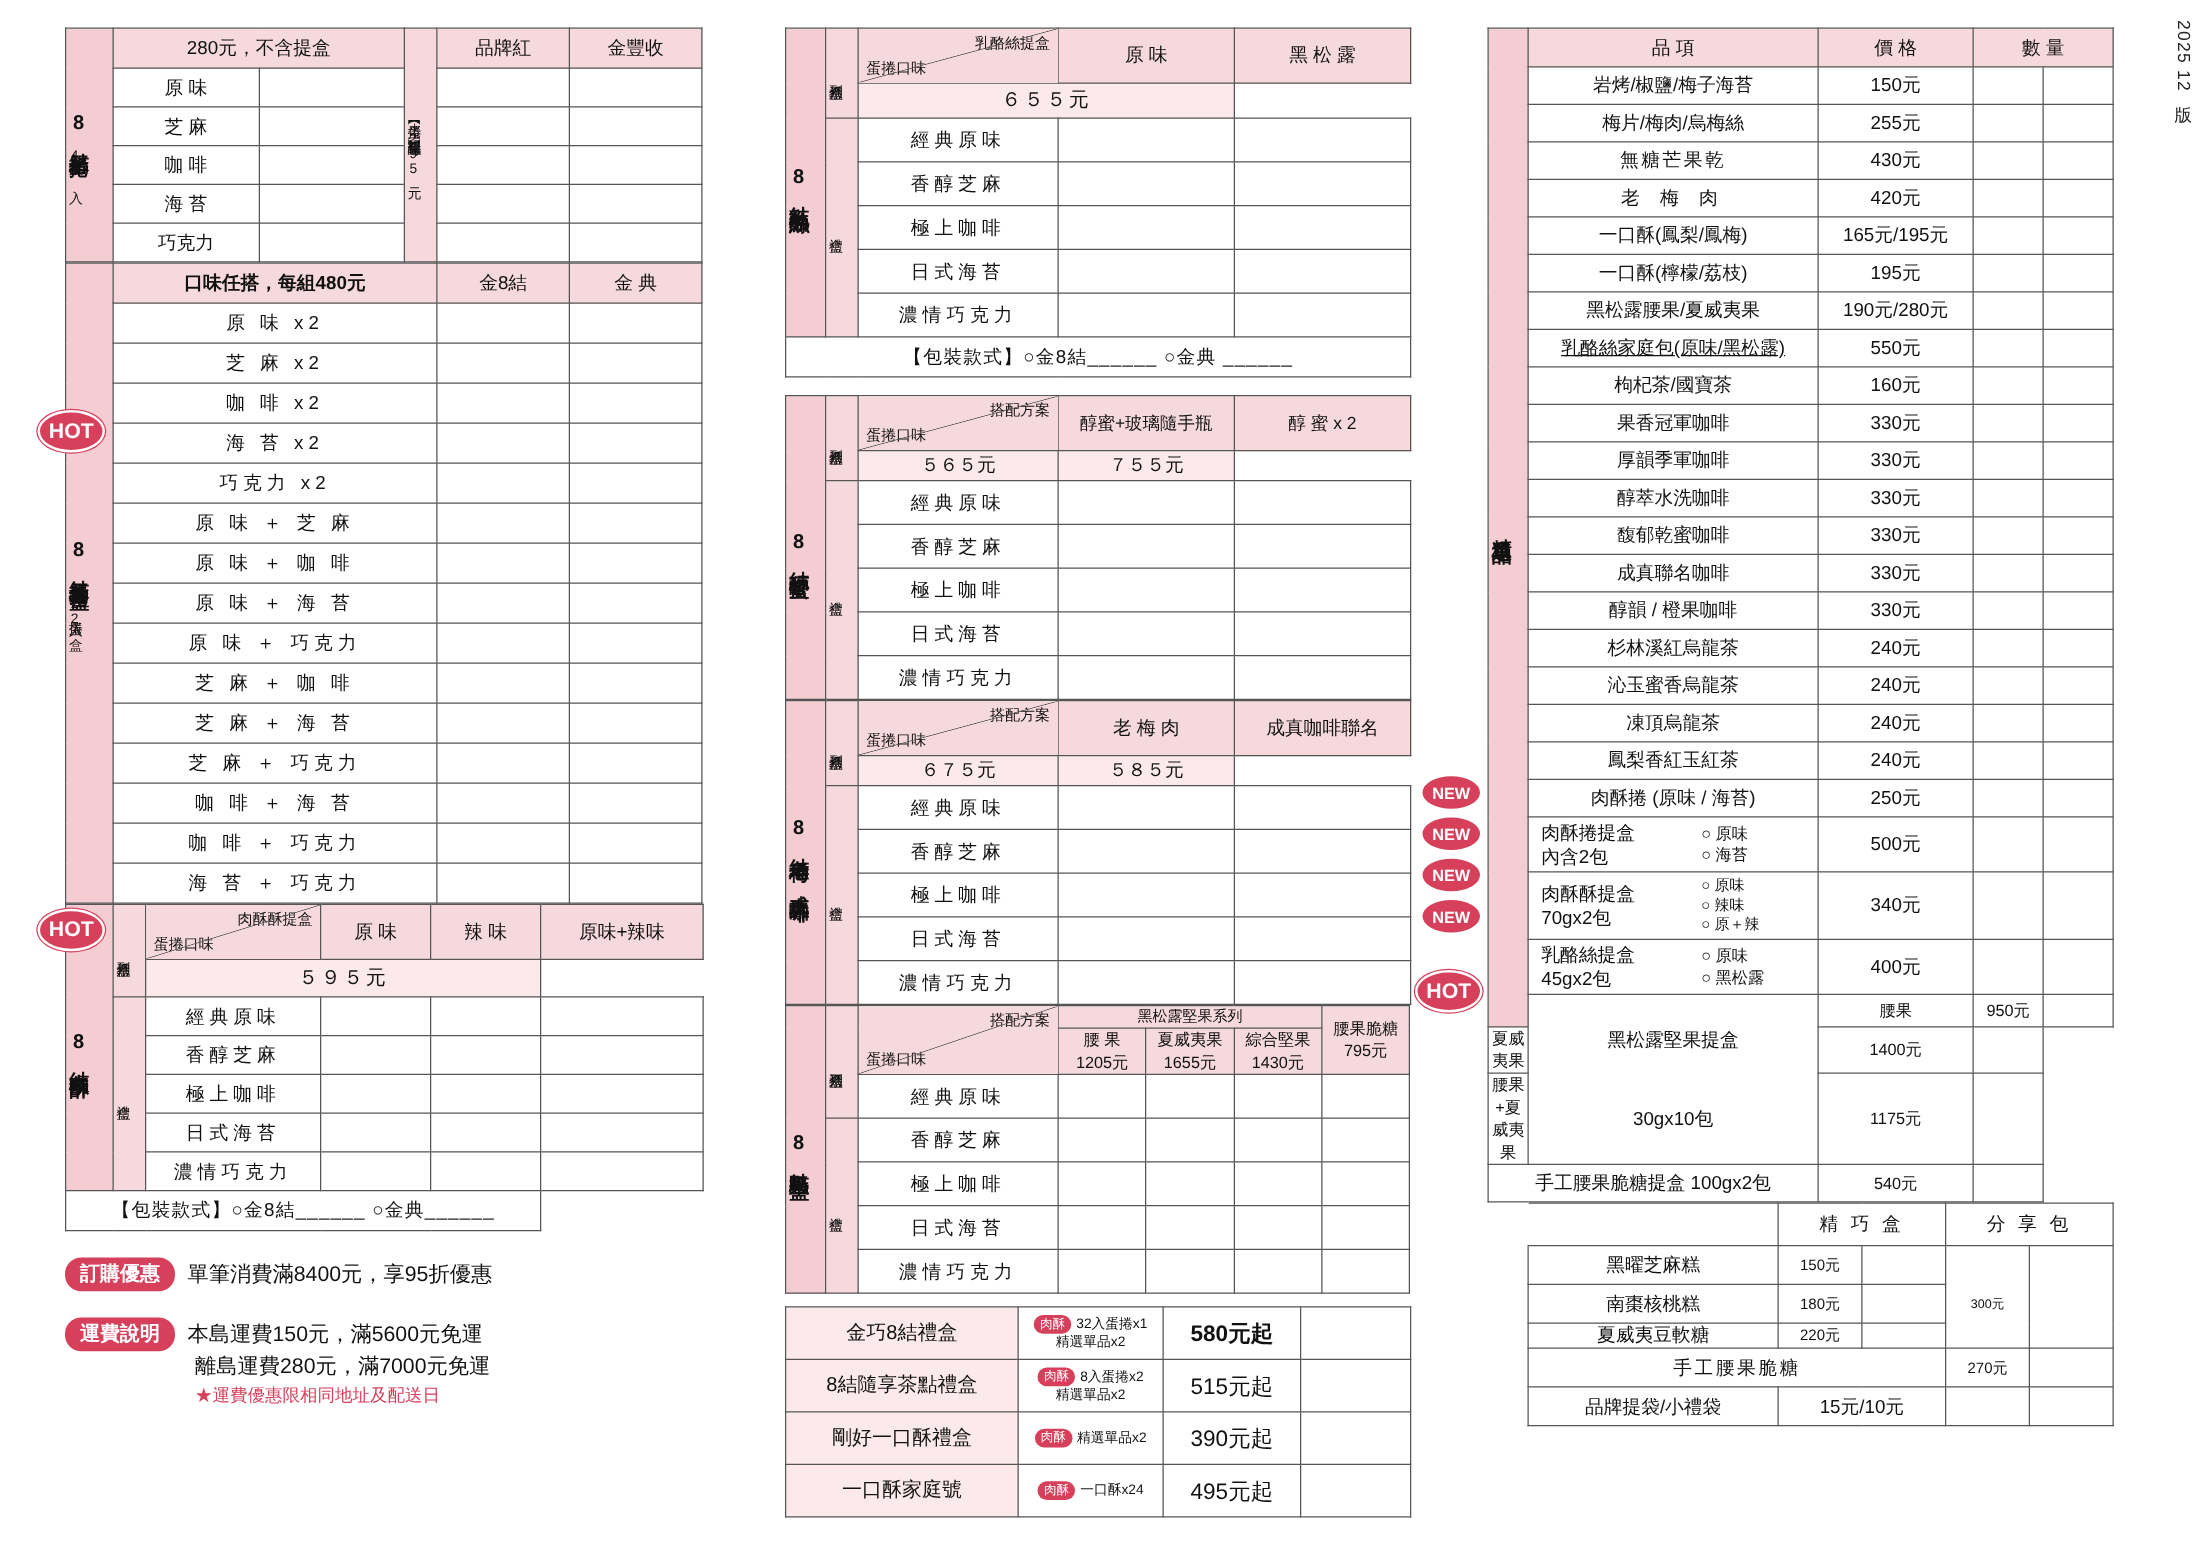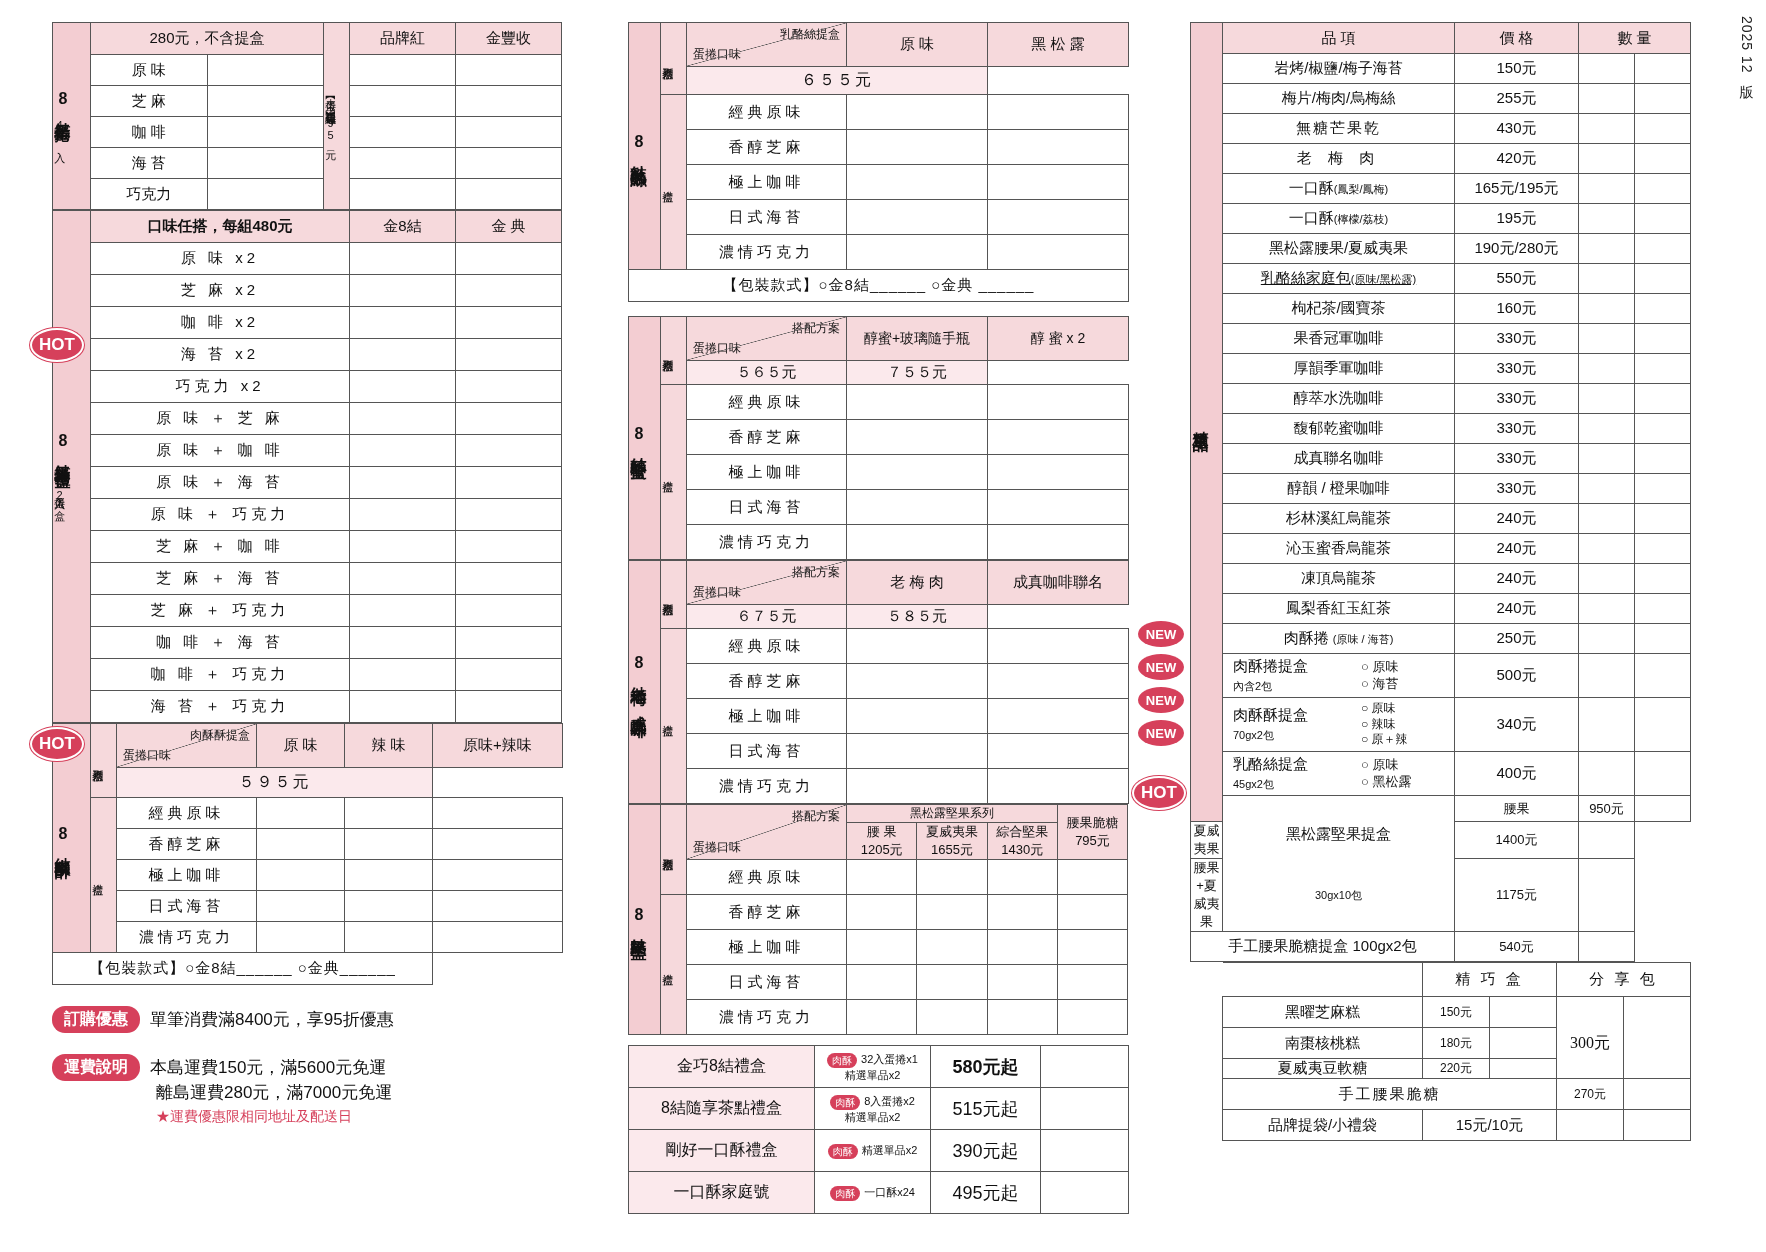--- a/index.html
+++ b/index.html
@@ -61,21 +61,21 @@
     font-size:16px; font-weight:bold; margin-right:10px; white-space:nowrap;
   }
   .yearmark {
     position:absolute; right:10px; top:16px;
     writing-mode:vertical-rl; font-size:14px; letter-spacing:1px; color:#222;
   }
   .meatbadge {
     display:inline-block; background:#d6405b; color:#fff; font-size:10px;
     border-radius:9px; padding:1px 5px; margin-right:4px; vertical-align:middle;
   }
-  .sub { font-size:11px;margin-top:44px; }
+  .sub { font-size:15px;margin-top:44px; }
   .circle-opt { font-size:13px; text-align:left; padding-left:8px; line-height:1.3; }
   .starline { color:#d6405b; font-size:14px; margin-top:4px; margin-left:46px; }
   .pkgline { font-size:15px; letter-spacing:1px; }
   .boxwrap { position:relative; }
 </style>
 </head>
 <body>
 
 <div class="page">
 
@@ -831,21 +831,21 @@
           <td class="white" style="height:31px;">黑曜芝麻糕</td>
           <td class="white" style="width:58px;font-size:12px;">150元</td>
           <td class="white" style="width:76px;"></td>
           <td class="white" style="width:58px;border-bottom:none;"></td>
           <td class="white" style="width:76px;border-bottom:none;"></td>
         </tr>
         <tr>
           <td class="white" style="height:31px;">南棗核桃糕</td>
           <td class="white" style="font-size:12px;">180元</td>
           <td class="white"></td>
-          <td class="white" style="font-size:16px;border-top:none;border-bottom:none;font-family:Liberation Serif, serif;">300元</td>
+          <td class="white" style="font-size:10px;border-top:none;border-bottom:none;">300元</td>
           <td class="white" style="border-top:none;border-bottom:none;"></td>
         </tr>
         <tr>
           <td class="white" style="height:20px;margin-left:16px;">夏威夷豆軟糖</td>
           <td class="white" style="font-size:12px;">220元</td>
           <td class="white"></td>
           <td class="white" style="border-top:none;"></td>
           <td class="white" style="border-top:none;"></td>
         </tr>
         <tr>

